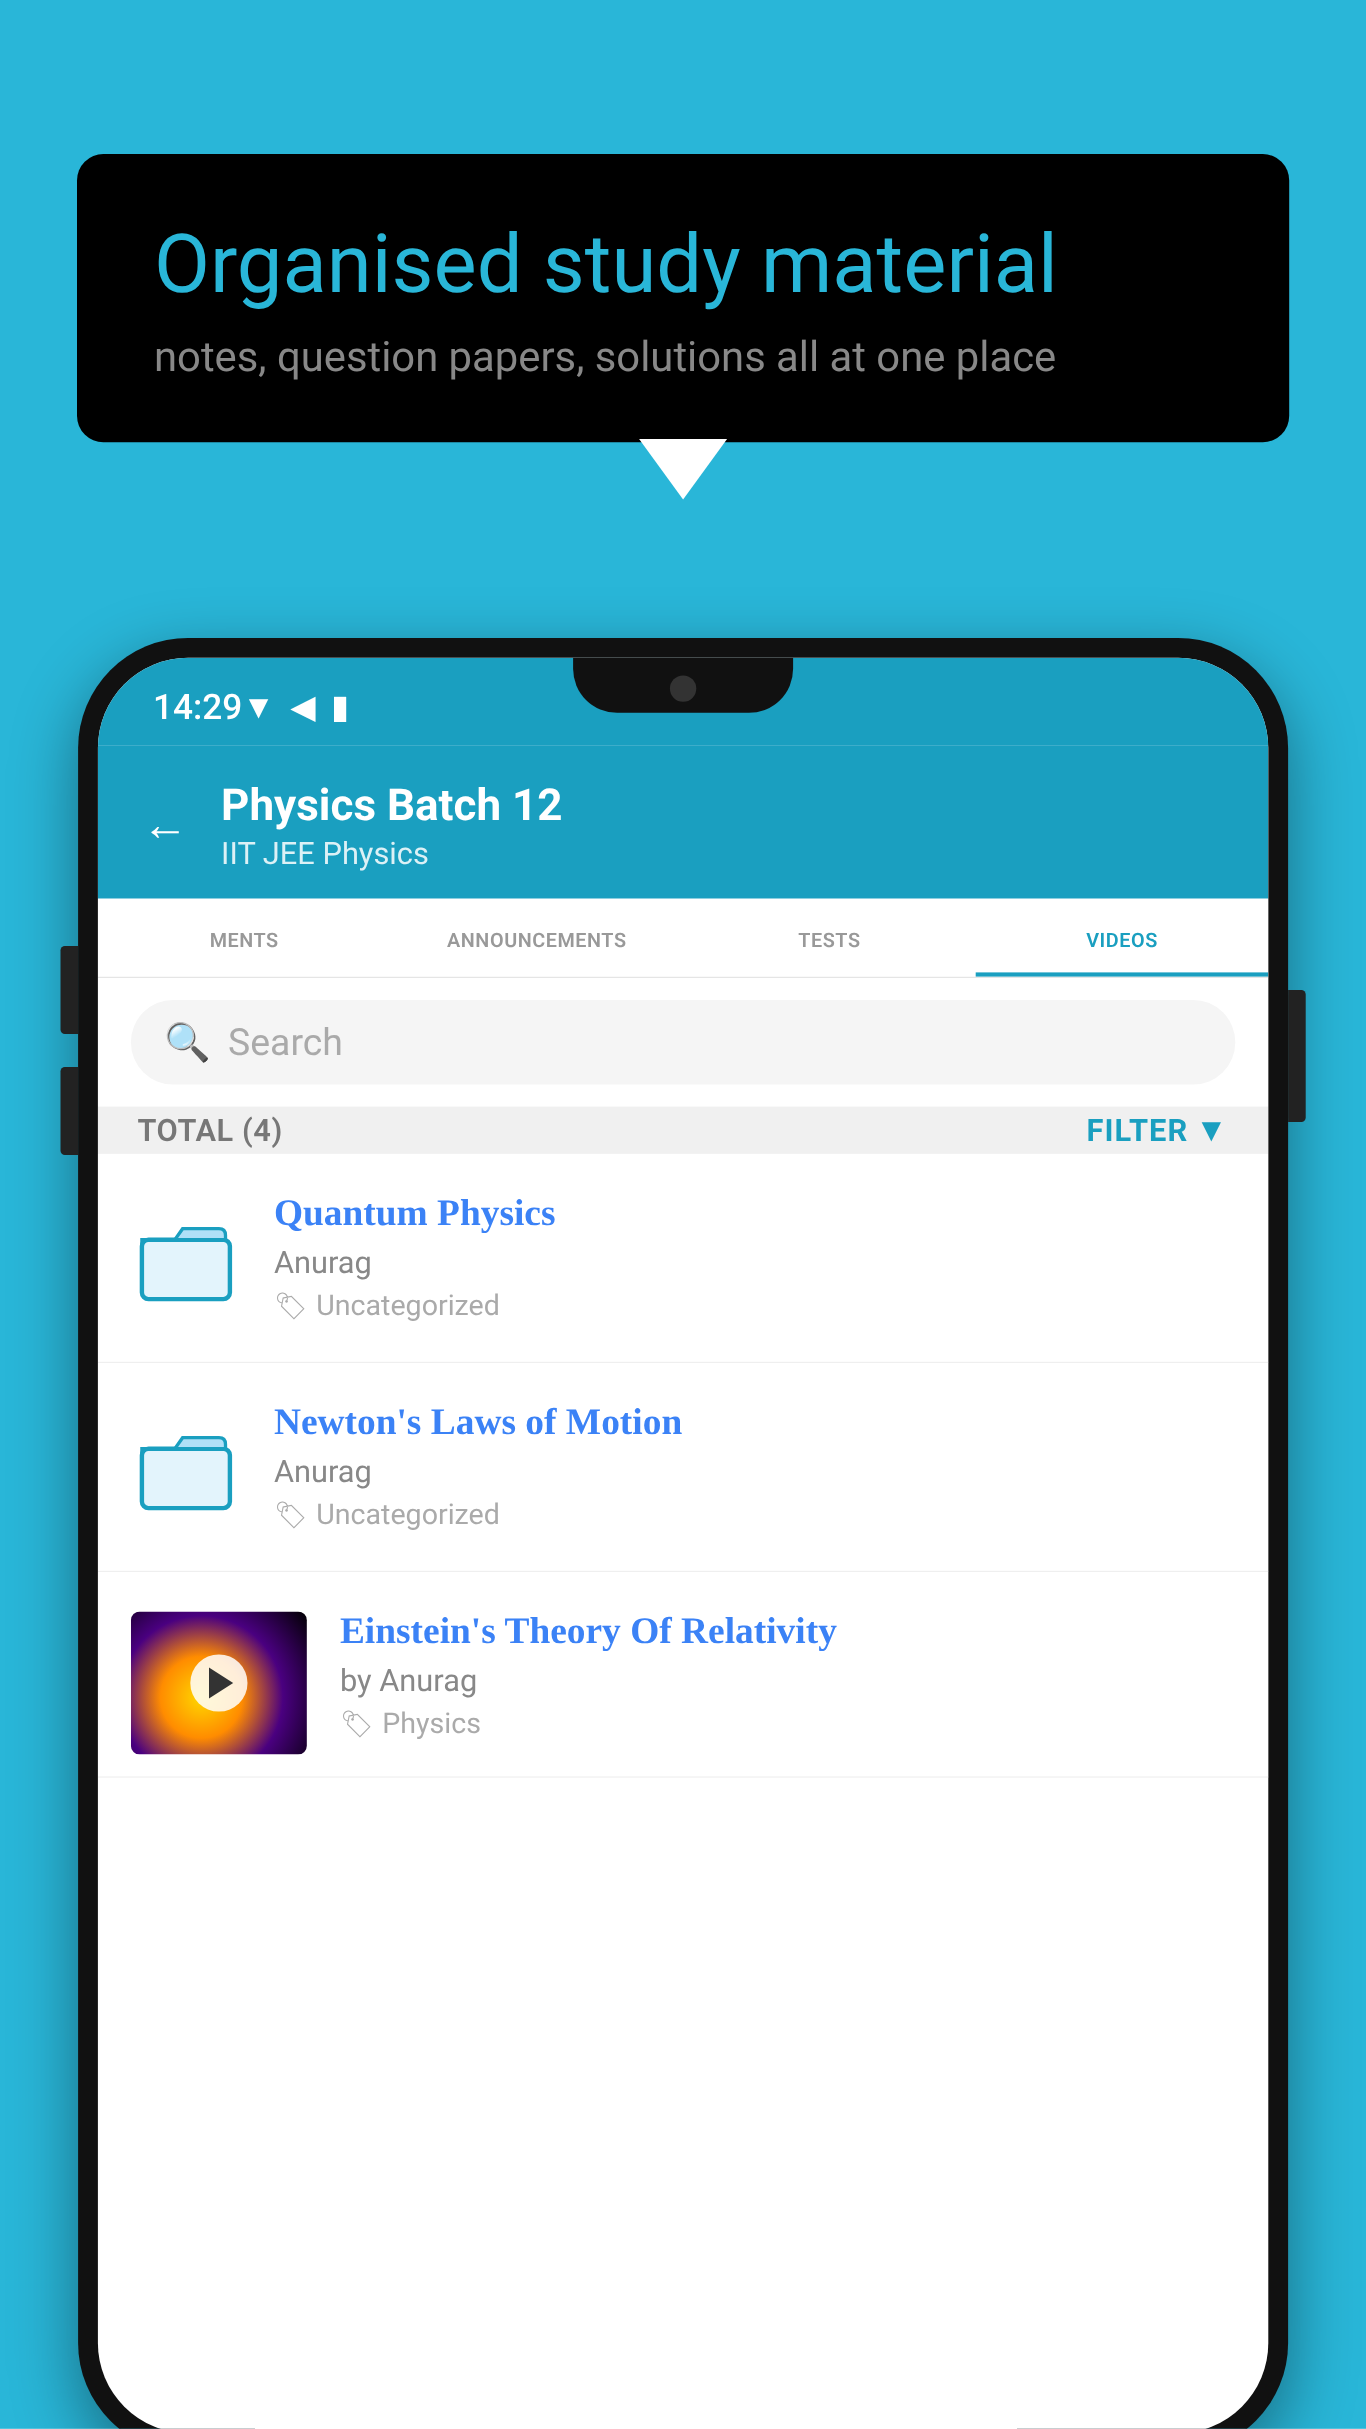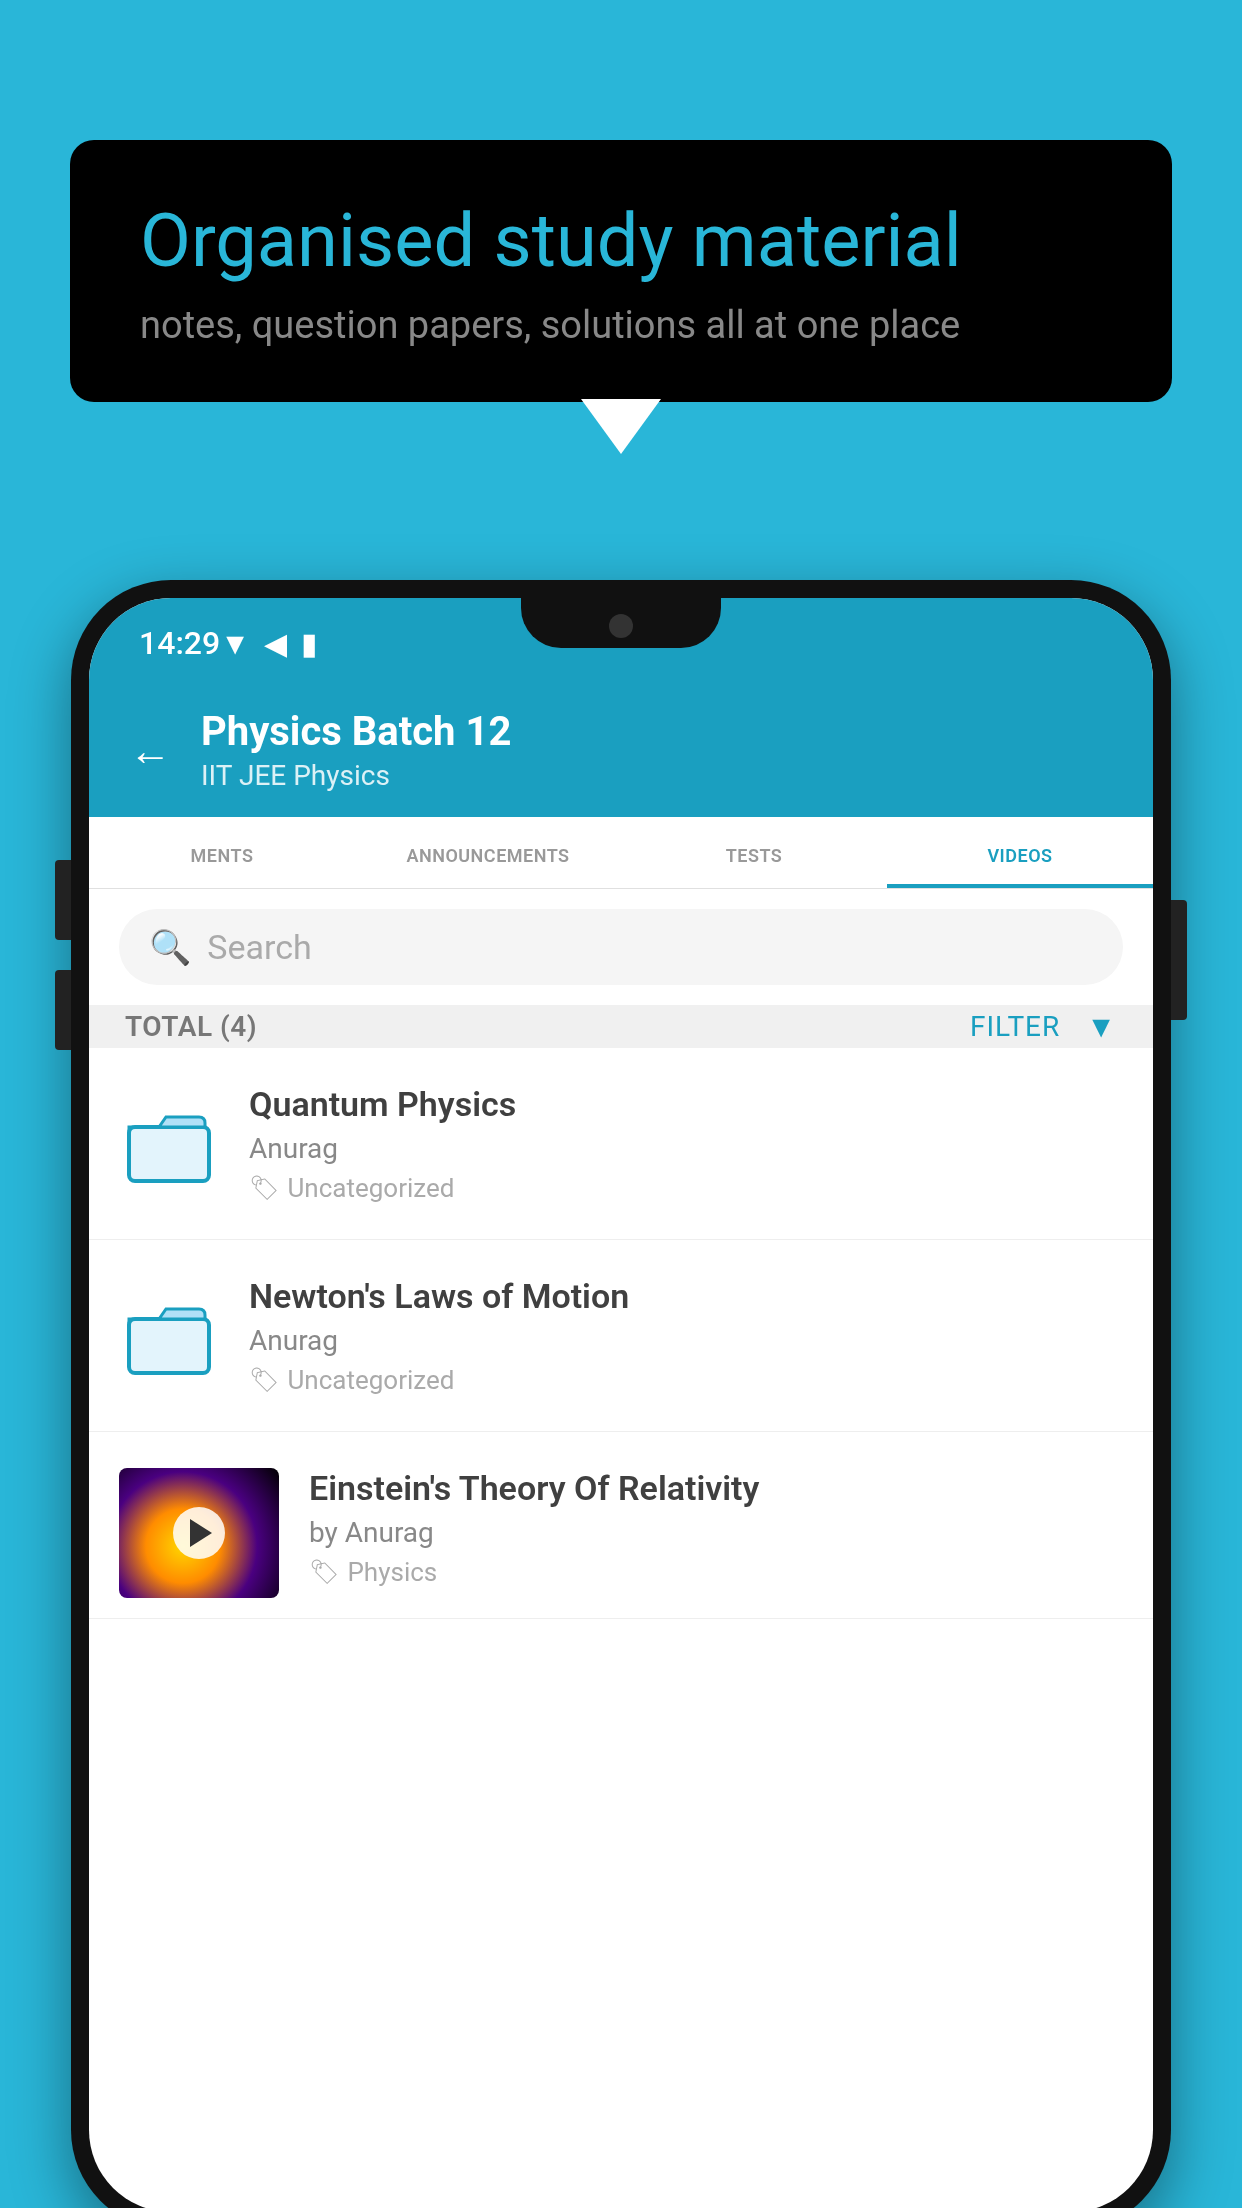--- a/index.html
+++ b/index.html
@@ -236,24 +236,24 @@
     .total-count {
       color: #777;
       font-size: 28px;
       font-weight: 600;
       letter-spacing: 0.5px;
     }
 
     .filter-btn {
       color: #1a9fc0;
       font-size: 28px;
-      font-weight: 400;
-      display: flex;
-      align-items: center;
-      gap: 26px;
+      font-weight: 700;
+      display: flex;
+      align-items: center;
+      gap: 6px;
       cursor: pointer;
       letter-spacing: 1px;
     }
 
     .filter-funnel {
       font-size: 30px;
     }
 
     
     .video-list {
@@ -323,22 +323,23 @@
       height: 90px;
     }
 
     .video-info {
       flex: 1;
     }
 
     .video-title {
       font-size: 34px;
       font-weight: 600;
-      color: #404040;
+      color: #3b82f6;
       margin-bottom: 8px;
+      font-family: Liberation Serif, serif;
     }
 
     .video-author {
       font-size: 28px;
       color: #888;
       margin-bottom: 8px;
     }
 
     .video-tag {
       display: flex;

